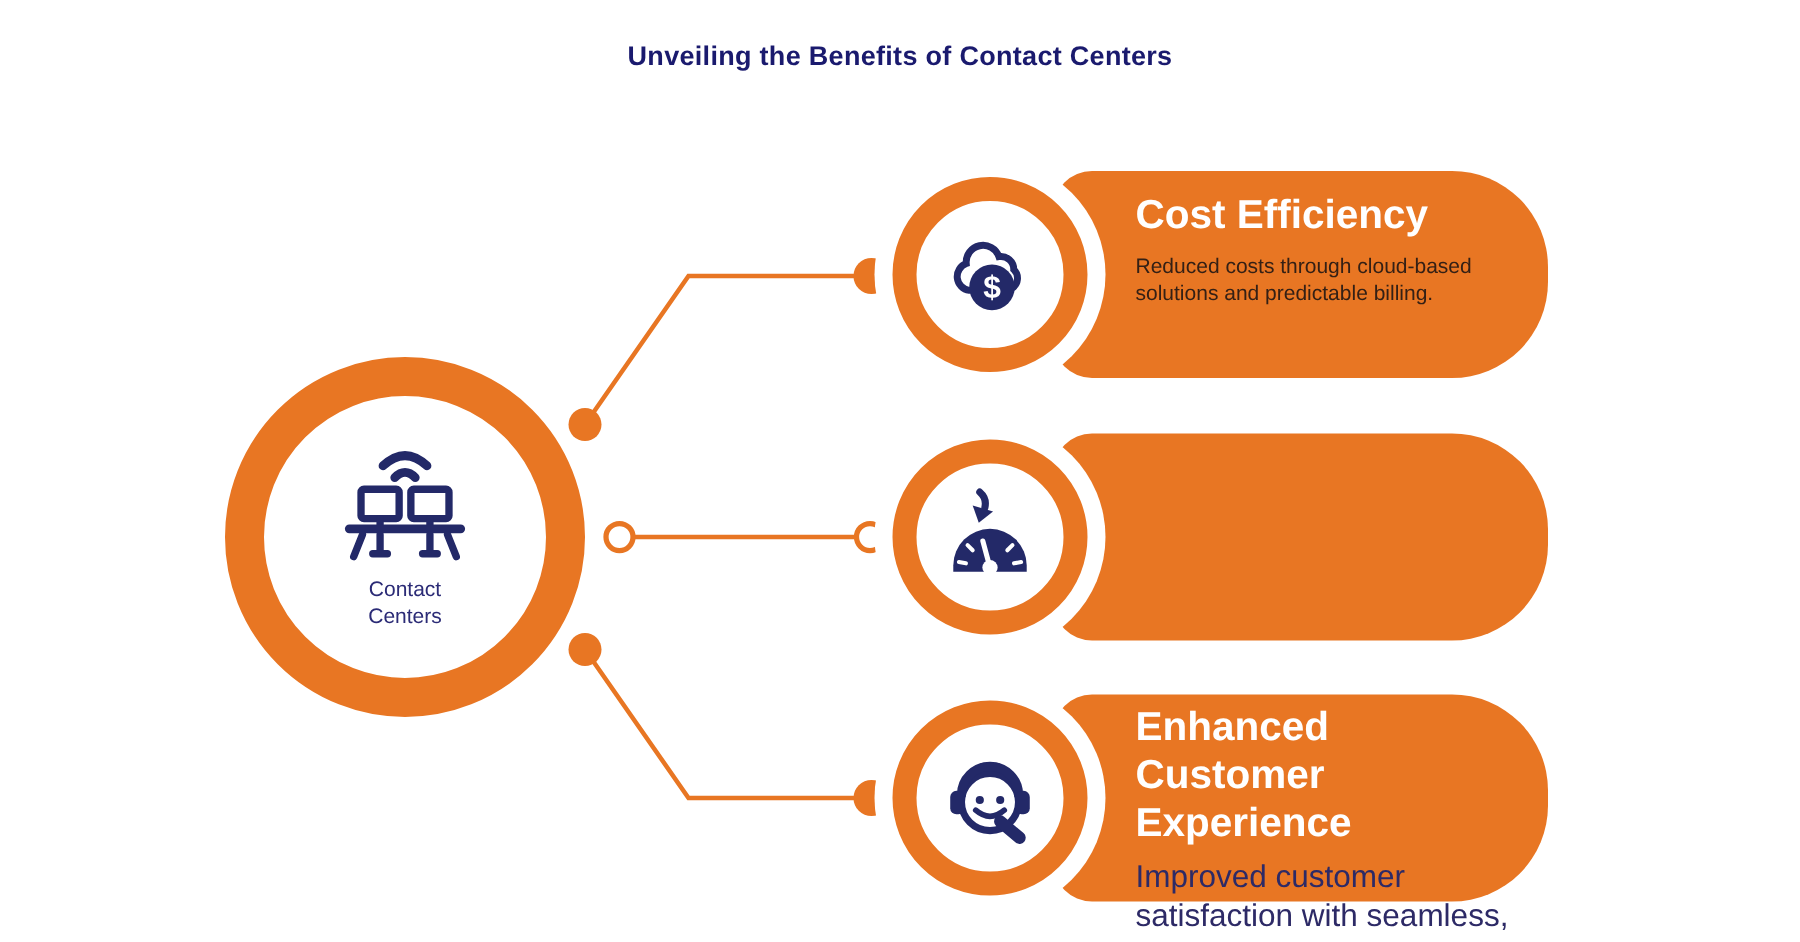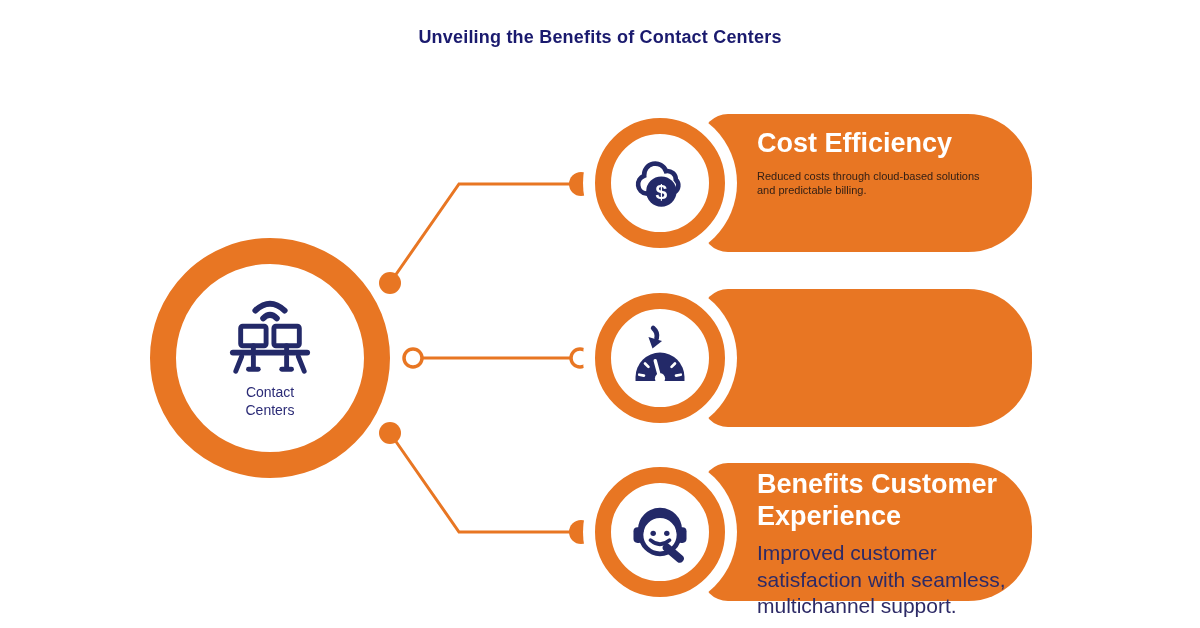--- a/index.html
+++ b/index.html
@@ -49,21 +49,21 @@
     position:absolute;left:5px;top:10px;width:130px;height:130px;box-sizing:border-box;
     border:16px solid var(--orange);border-radius:50%;background:var(--white);
     display:flex;align-items:center;justify-content:center;z-index:3;
   }
   .card-text{position:absolute;left:167px;top:20px;width:254px;z-index:3;}
   .card-3 .card-text{top:12px;}
   .card-title{
     font-size:27px;font-weight:700;color:var(--white);line-height:1.18;margin:0 0 9px 0;
   }
   .card-3 .card-title{margin-bottom:7px;}
-  .card-desc{font-size:11px;line-height:1.28;color:var(--body_navy);margin:0;}
+  .card-desc{font-size:14px;line-height:1.28;color:var(--body_navy);margin:0;}
   .card-1 .card-desc{color:var(--card1_body);width:240px;}
   .card-2 .card-desc{width:240px;}
   .card-3 .card-desc{width:252px;font-size:21px;}
 </style>
 </head>
 <body>
 
 <div class="canvas">
 
   <div class="page-title">Unveiling the Benefits of Contact Centers</div>
@@ -153,18 +153,18 @@
         <path d="M22 47 A28 28 0 0 1 78 47" fill="none" stroke="#232968" stroke-width="9" stroke-linecap="round"></path>
         <rect x="11" y="43" width="14" height="23" rx="6" fill="#232968"></rect>
         <rect x="75" y="43" width="14" height="23" rx="6" fill="#232968"></rect>
         <circle cx="40" cy="52" r="4" fill="#232968"></circle>
         <circle cx="60" cy="52" r="4" fill="#232968"></circle>
         <path d="M36 62 Q50 74 64 62" fill="none" stroke="#232968" stroke-width="5.5" stroke-linecap="round"></path>
         <path d="M60 73 L79 89" stroke="#232968" stroke-width="12" stroke-linecap="round"></path>
       </svg>
     </div>
     <div class="card-text">
-      <p class="card-title">Benefits Customer Experience</p>
+      <p class="card-title">Enhanced Customer Experience</p>
       <p class="card-desc">Improved customer satisfaction with seamless, multichannel support.</p>
     </div>
   </div>
 
 </div>
 
 </body></html>

